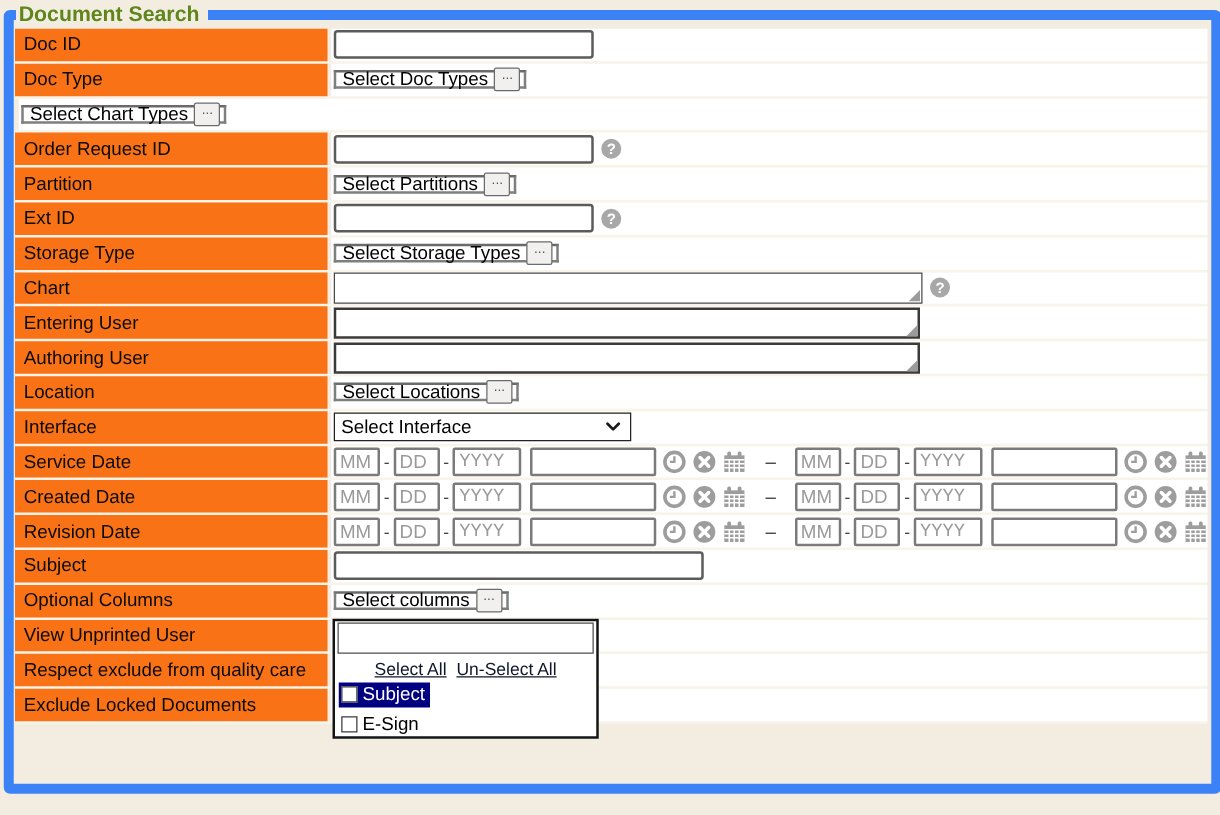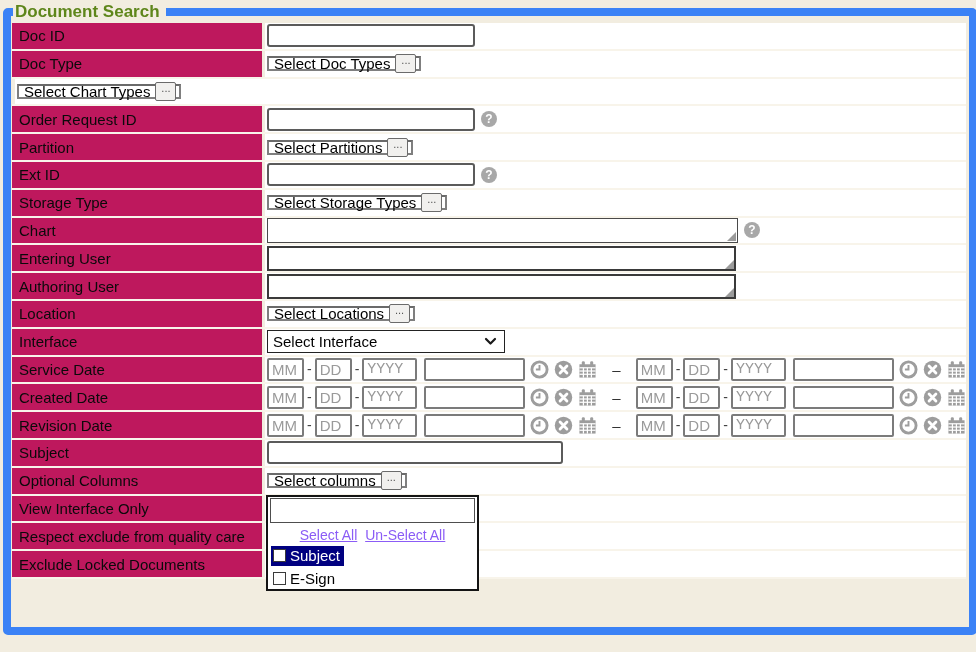--- a/index.html
+++ b/index.html
@@ -15,21 +15,21 @@
     border:8px solid #3b82f6; border-radius:5px;
     margin:0; padding:0 3px 0 1px; background:transparent;
   }
   legend.panel-title {
     font-size:17px; font-weight:bold; color:#5E861B;
     padding:0 6px 0 2px; margin-left:1px; line-height:21px;
   }
   .rows { margin-top:1px; }
   .row { display:flex; height:27.8px; border-bottom:2.4px solid #F8F4EA; }
   .row-label {
-    flex:none; width:250px; background:#be185d;
+    flex:none; width:250px; background:#f97316;
     display:flex; align-items:center; padding-left:7px;
     font-size:15px; color:#0a0a0a; white-space:nowrap; overflow:hidden;
   }
   .row-field {
     flex:1; background:#FFFFFF; margin-left:3px; position:relative;
     display:flex; align-items:center; padding-left:2px;
   }
   
   .ti {
     height:23px; border:2px solid #5B5B5B; border-radius:3px; background:#fff;
@@ -90,21 +90,21 @@
   
   .columns-dropdown {
     position:absolute; left:1px; top:27px; width:213px; height:96px;
     background:#fff; border:2px solid #141414; z-index:10; padding:1px 2px;
   }
   .cd-filter {
     display:block; width:100%; height:25px; border:1px solid #4E4E4E;
     background:#fff; outline:none; font:14px "Liberation Sans", sans-serif;
   }
   .cd-links { text-align:center; font-size:14px; margin-top:4px; white-space:nowrap; }
-  .cd-links a { color:#8b5cf6; text-decoration:underline; margin:0 2px; }
+  .cd-links a { color:#0f172a; text-decoration:underline; margin:0 2px; }
   .cd-item {
     display:inline-flex; align-items:center; margin:3px 0 0 1px;
     font-size:15px; padding:1px 4px 2px 2px; cursor:pointer;
   }
   .cd-item.hl { background:#000080; color:#fff; }
   .cb {
     flex:none; width:13px; height:13px; background:#fff;
     border:1px solid #3a3a3a; margin-right:4px;
   }
   .cd-item + .cd-item { display:flex; width:max-content; }
@@ -488,21 +488,21 @@
           </div>
           <div class="cd-item">
             <span class="cb"></span>
             <span>E-Sign</span>
           </div>
         </div>
       </div>
     </div>
 
     <div class="row">
-      <div class="row-label">View Interface Only</div>
+      <div class="row-label">View Unprinted User</div>
       <div class="row-field"></div>
     </div>
 
     <div class="row">
       <div class="row-label">Respect exclude from quality care</div>
       <div class="row-field"></div>
     </div>
 
     <div class="row">
       <div class="row-label">Exclude Locked Documents</div>

